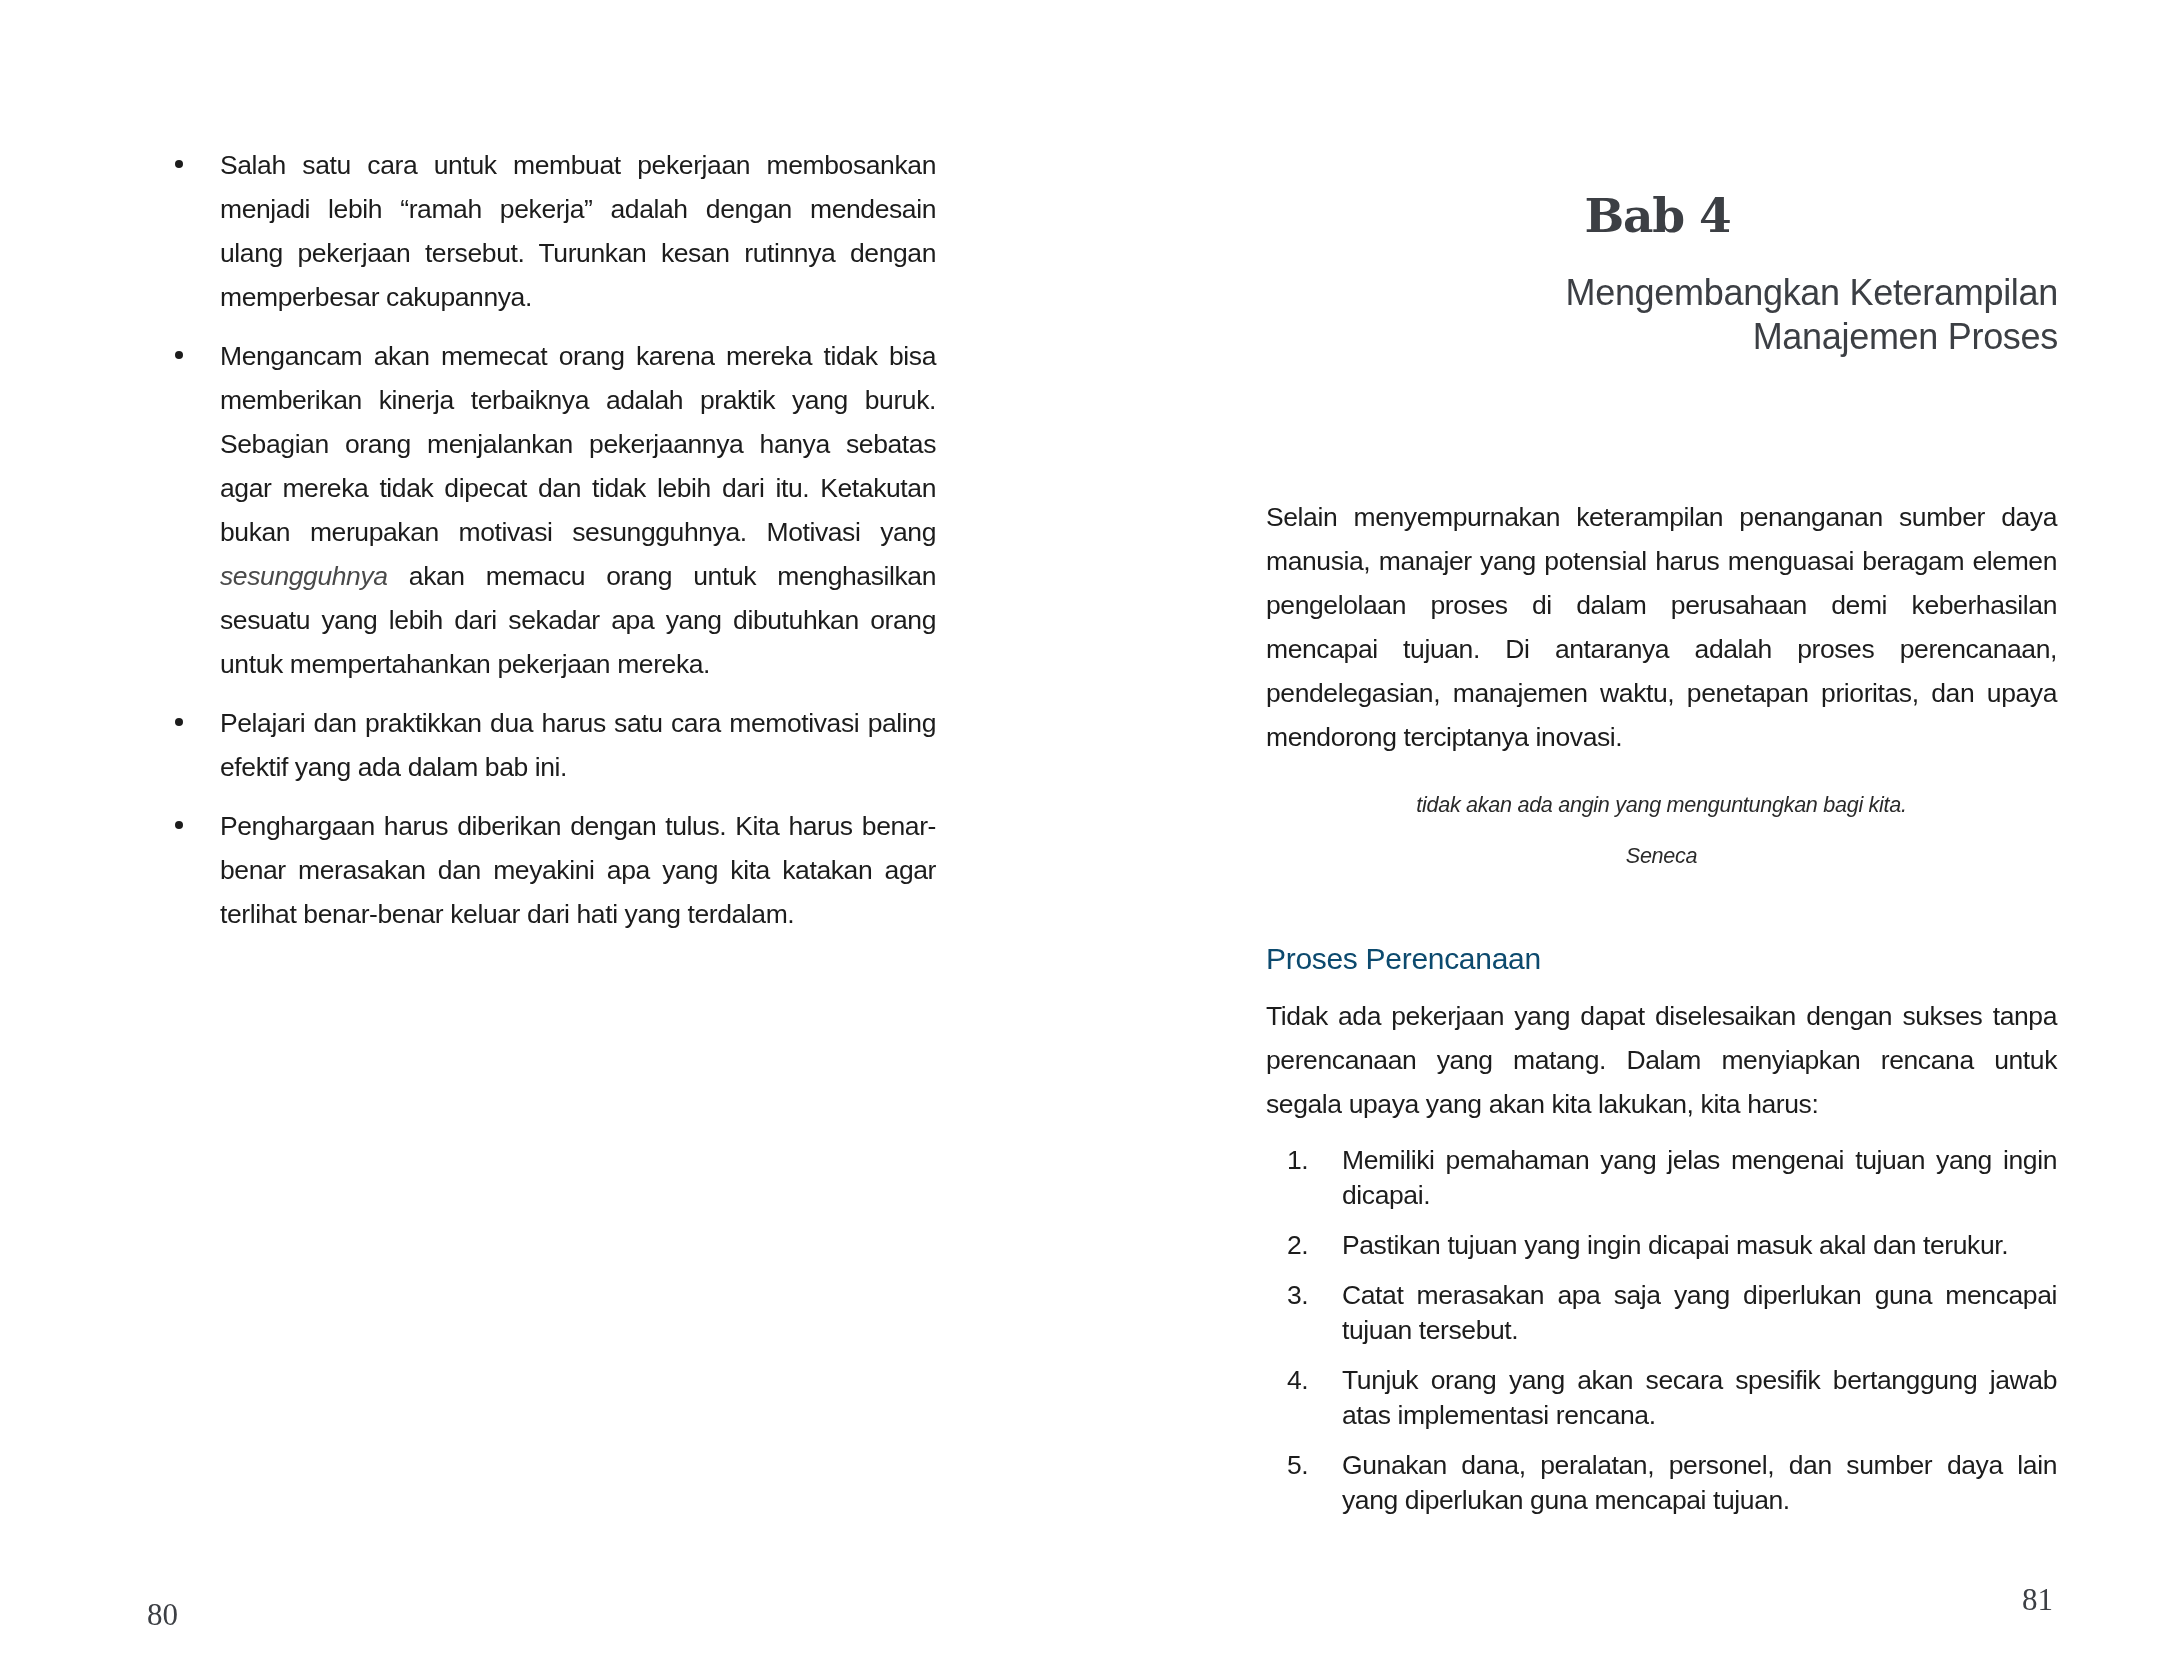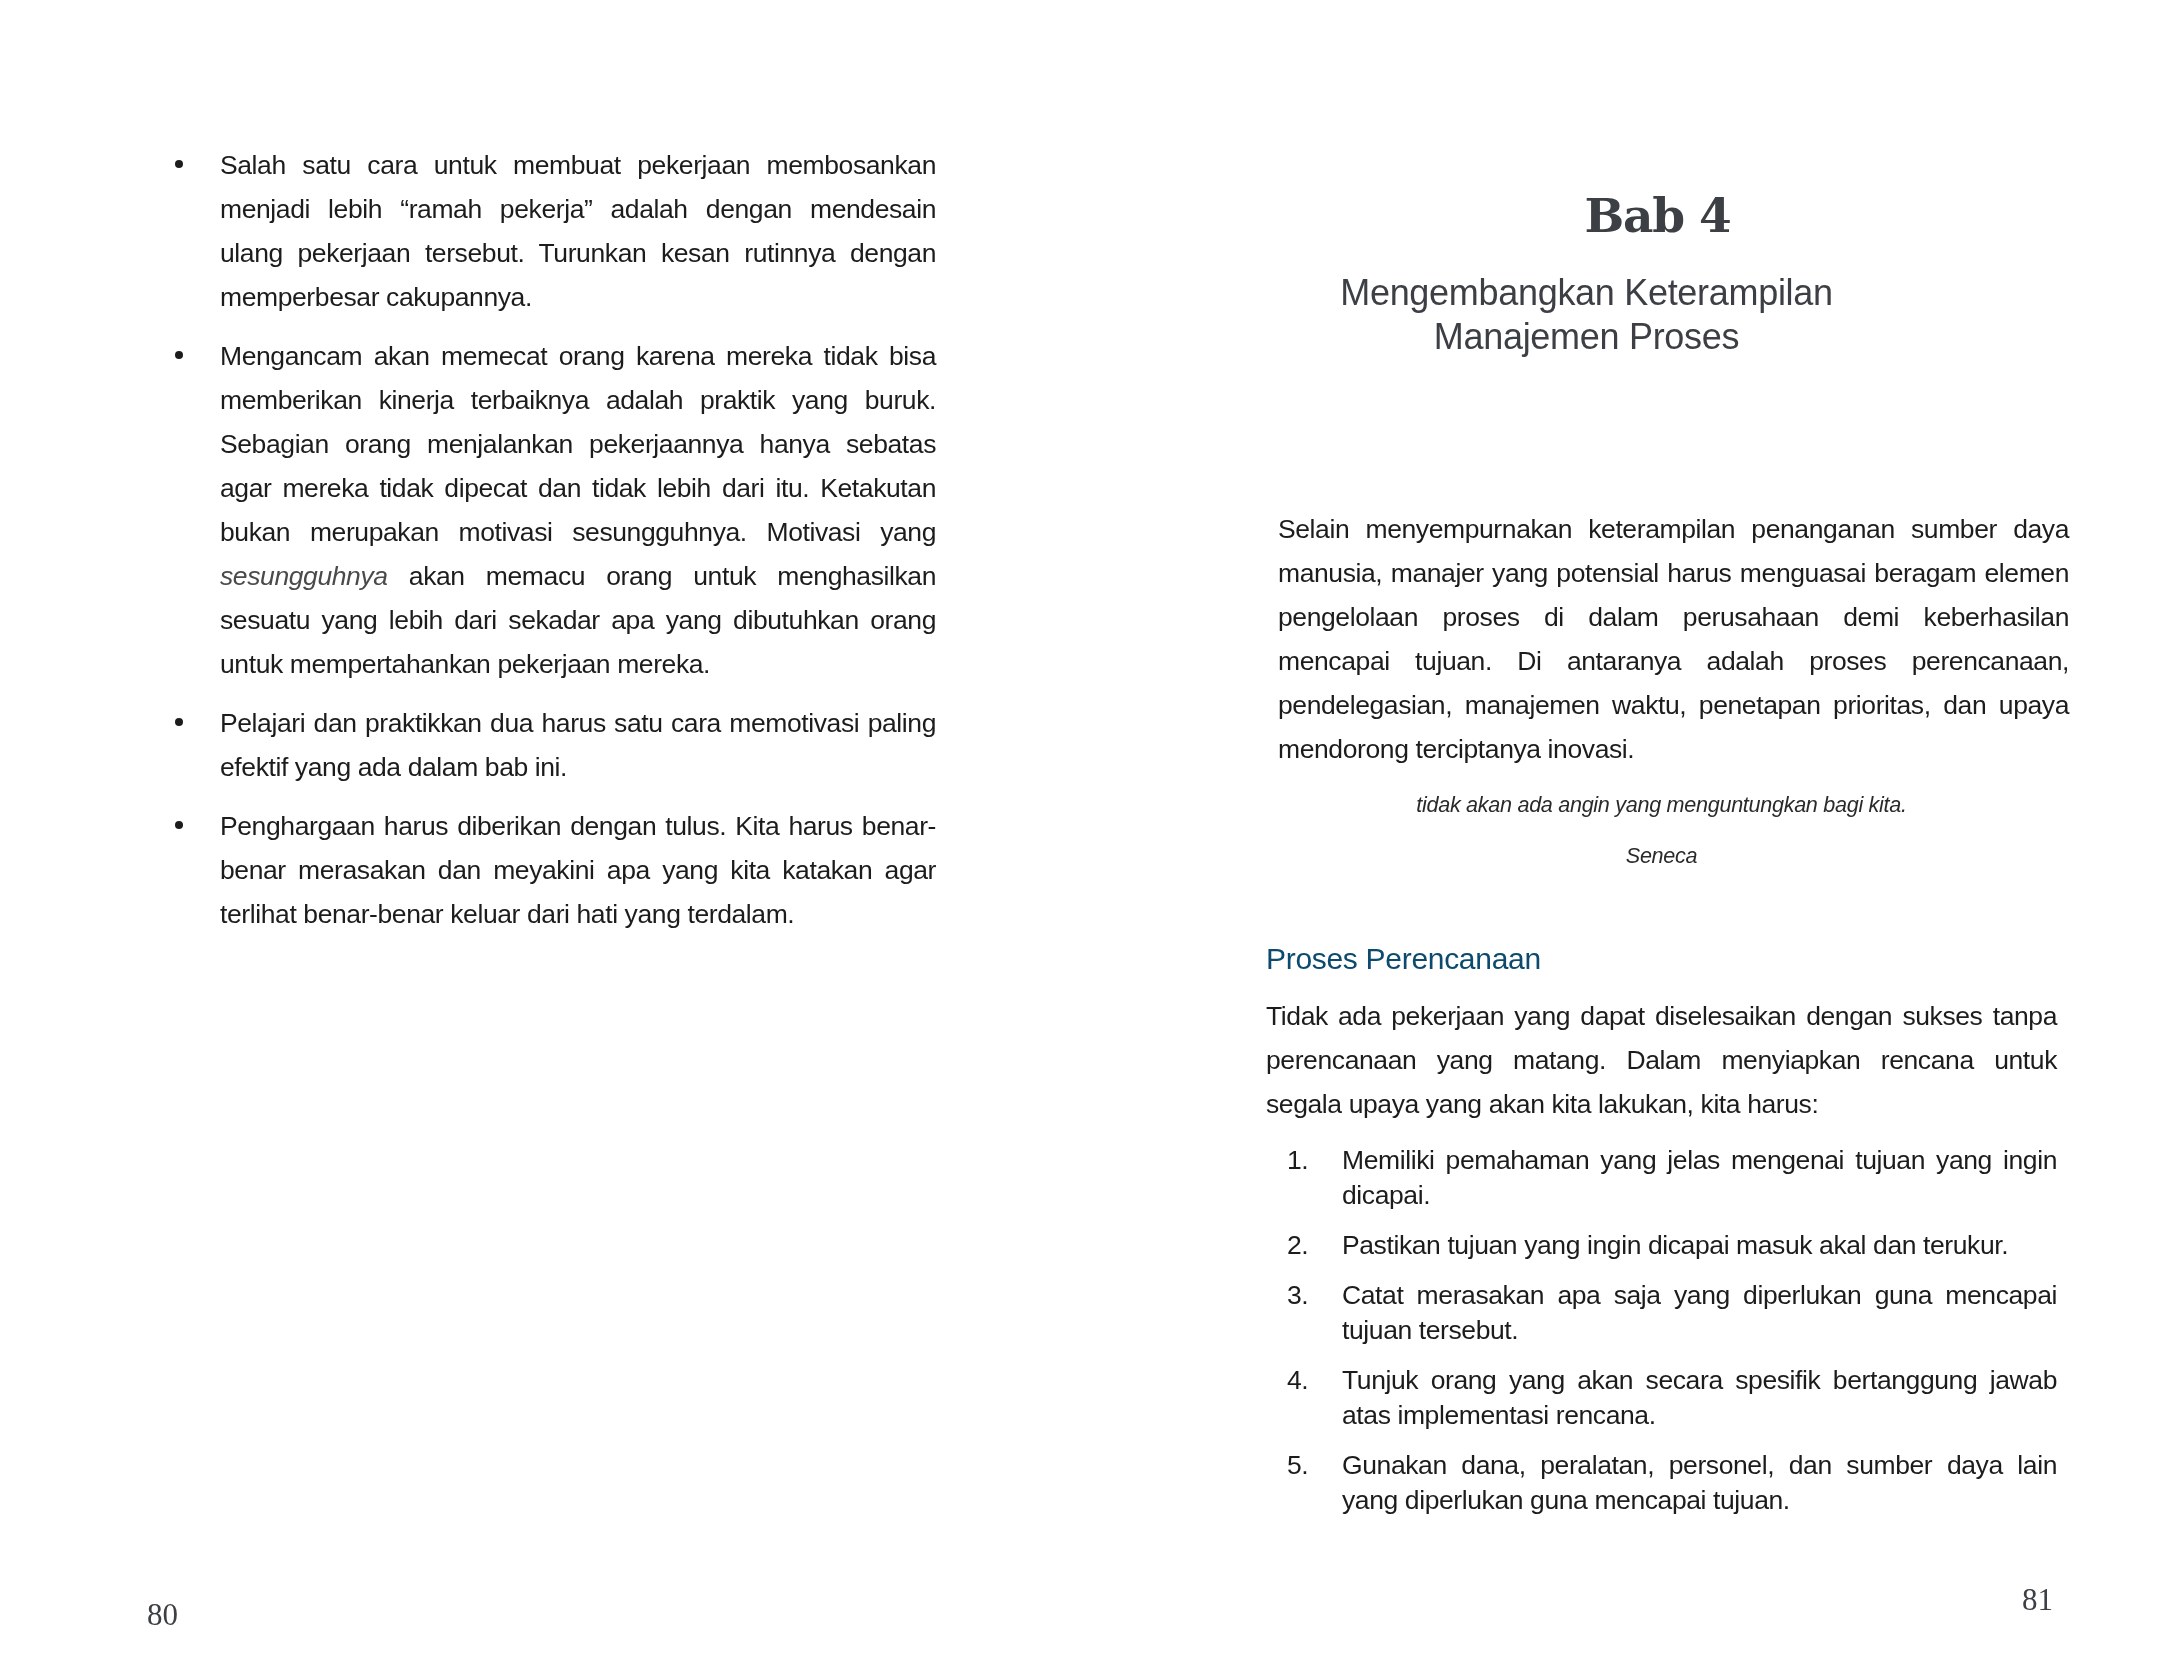--- a/index.html
+++ b/index.html
@@ -38,28 +38,28 @@
   .page-number.left { left: 147px; text-align: center; }
   .page-number.right { left: 2022px; }
 
   
   .chapter-label {
     position: absolute; left: 1257px; width: 801px; top: 182px; text-align: center;
     font-family: "DejaVu Serif", serif; font-weight: bold;
     font-size: 47px; line-height: 68px; color: #3c3f44; letter-spacing: -1.2px;
   }
   .chapter-title {
-    position: absolute; left: 1186px; width: 801px; top: 271px; text-align: center;
+    position: absolute; left: 1257px; width: 801px; top: 271px; text-align: right;
     font-family: "Liberation Sans", sans-serif;
     font-size: 36px; line-height: 44px; color: #3c3f44;
     letter-spacing: -0.3px;
   }
   .chapter-title span { display: block; }
 
-  .intro-para { position: absolute; left: 1266px; top: 495px; width: 791px; margin: 12px; }
+  .intro-para { position: absolute; left: 1266px; top: 495px; width: 791px; margin: 0; }
 
   .quote-block {
     position: absolute; left: 1266px; width: 791px; top: 792px; text-align: center;
     font-family: "Liberation Sans", sans-serif; font-style: italic;
     font-size: 21.6px; line-height: 26px; color: #2a2a2a; letter-spacing: -0.3px;
   }
   .quote-block .q-line { display: block; }
   .quote-block .q-author { display: block; margin-top: 25px; }
 
   .section-heading {

